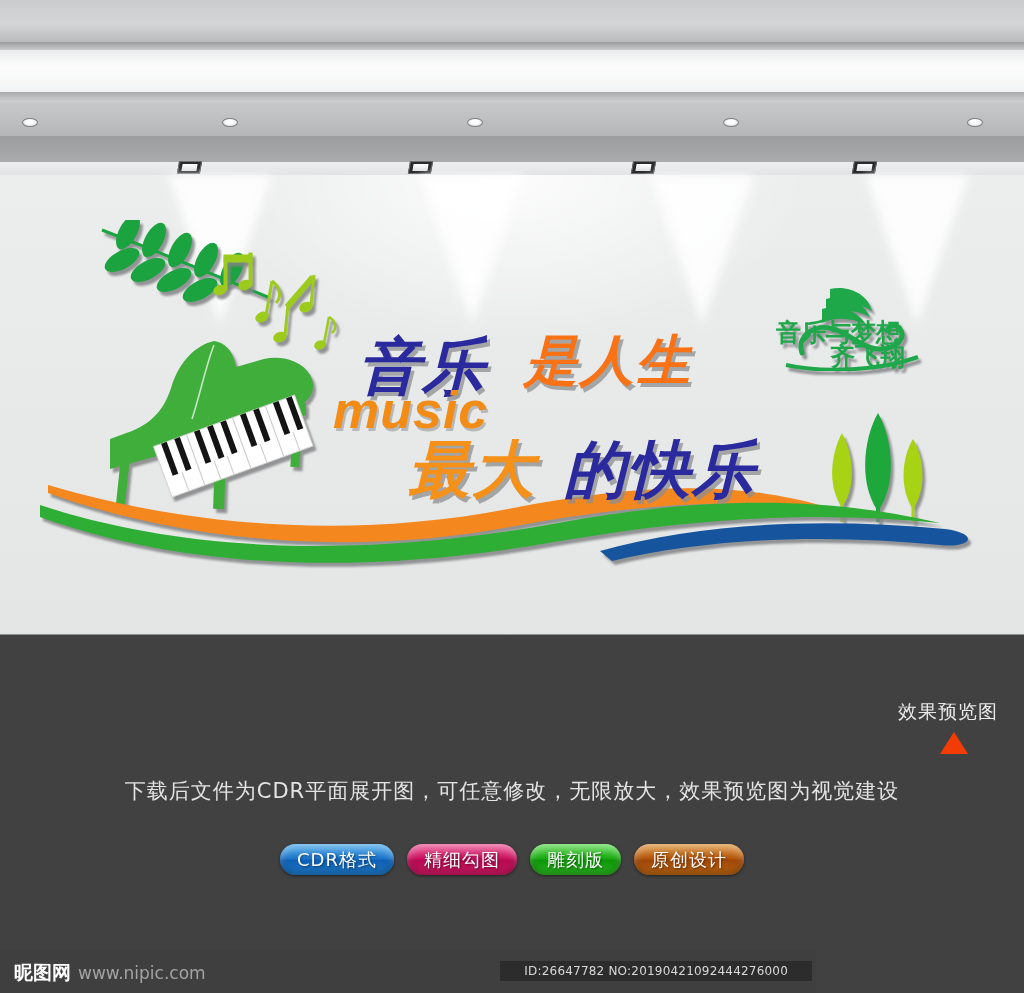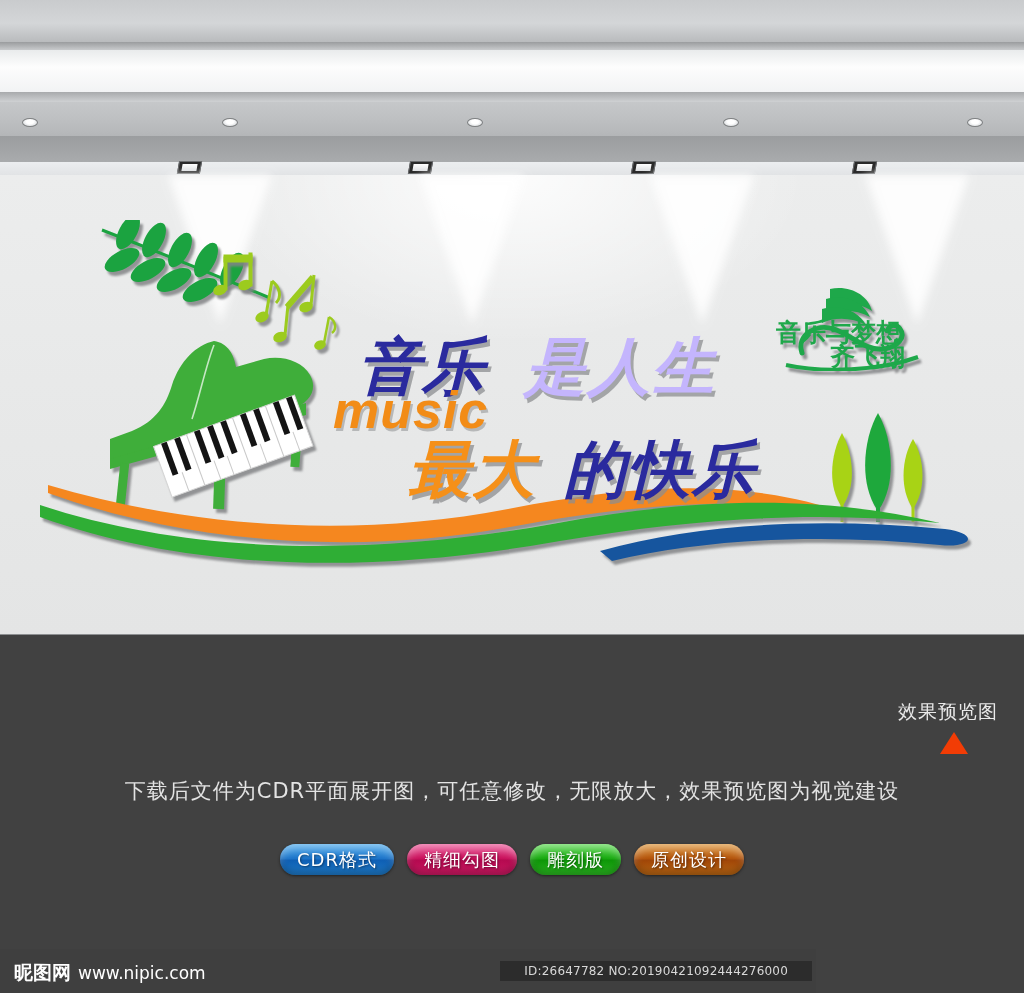--- a/index.html
+++ b/index.html
@@ -98,21 +98,21 @@
   .hl {
     position:absolute;
     font-family:"DejaVu Sans", sans-serif;
     font-weight:bold;
     font-style:italic;
     letter-spacing:2px;
     white-space:nowrap;
     text-shadow: 3px 4px 0 rgba(140,142,144,.75);
   }
   .hl-yinyue  { left:358px; top:150px; font-size:62px; color:#2a2a9e; }
-  .hl-shi     { left:524px; top:150px; font-size:62px; color:#c4b5fd; }
+  .hl-shi     { left:524px; top:150px; font-size:54px; color:#f97316; }
   .hl-music   { left:333px; top:205px; font-size:52px; color:#f28c17;
                 font-family:Liberation Sans, sans-serif; font-style:italic;
                 letter-spacing:1px;
                 text-shadow: 2px 3px 0 rgba(150,152,154,.6); }
   .hl-zuida   { left:408px; top:253px; font-size:62px; color:#f59019; }
   .hl-dekuaile{ left:564px; top:253px; font-size:62px; color:#2a2a9e; }
 
   
   .panel { position:absolute; left:0; top:634px; width:1024px; height:315px; background:#414141; }
   .panel-divider { position:absolute; left:0; top:0; width:100%; height:1px; background:#8d8f91; }
@@ -154,21 +154,21 @@
   .badge.b-green { background:linear-gradient(180deg,#4ed442 0%, #16a80e 48%, #0e9608 52%, #2cbe22 100%);text-align:center; }
   .badge.b-oran  { background:linear-gradient(180deg,#d98a28 0%, #b2520a 48%, #a04608 52%, #c06a14 100%); }
 
   
   .footer { position:absolute; left:0; top:949px; width:816px; height:44px; background:#3f3f3f; }
   .brand { position:absolute; left:14px; top:11px; display:flex; align-items:baseline; gap:7px; }
   .brand-cn {
     color:#fff; font-size:19px; font-weight:bold;
     font-family:"DejaVu Sans", sans-serif; letter-spacing:0px;
   }
-  .brand-url { color:#ffffff; font-size:17px; font-family:"DejaVu Sans", sans-serif; }
+  .brand-url { color:#a3a3a3; font-size:17px; font-family:"DejaVu Sans", sans-serif; }
   .idtag {
     position:absolute; right:4px; top:12px;
     background:#2c2c2c; color:#d8d8d8;
     font-size:12px; padding:3px 24px;
     font-family:"DejaVu Sans", sans-serif; letter-spacing:.2px;
   }
 </style>
 </head>
 <body>
 

